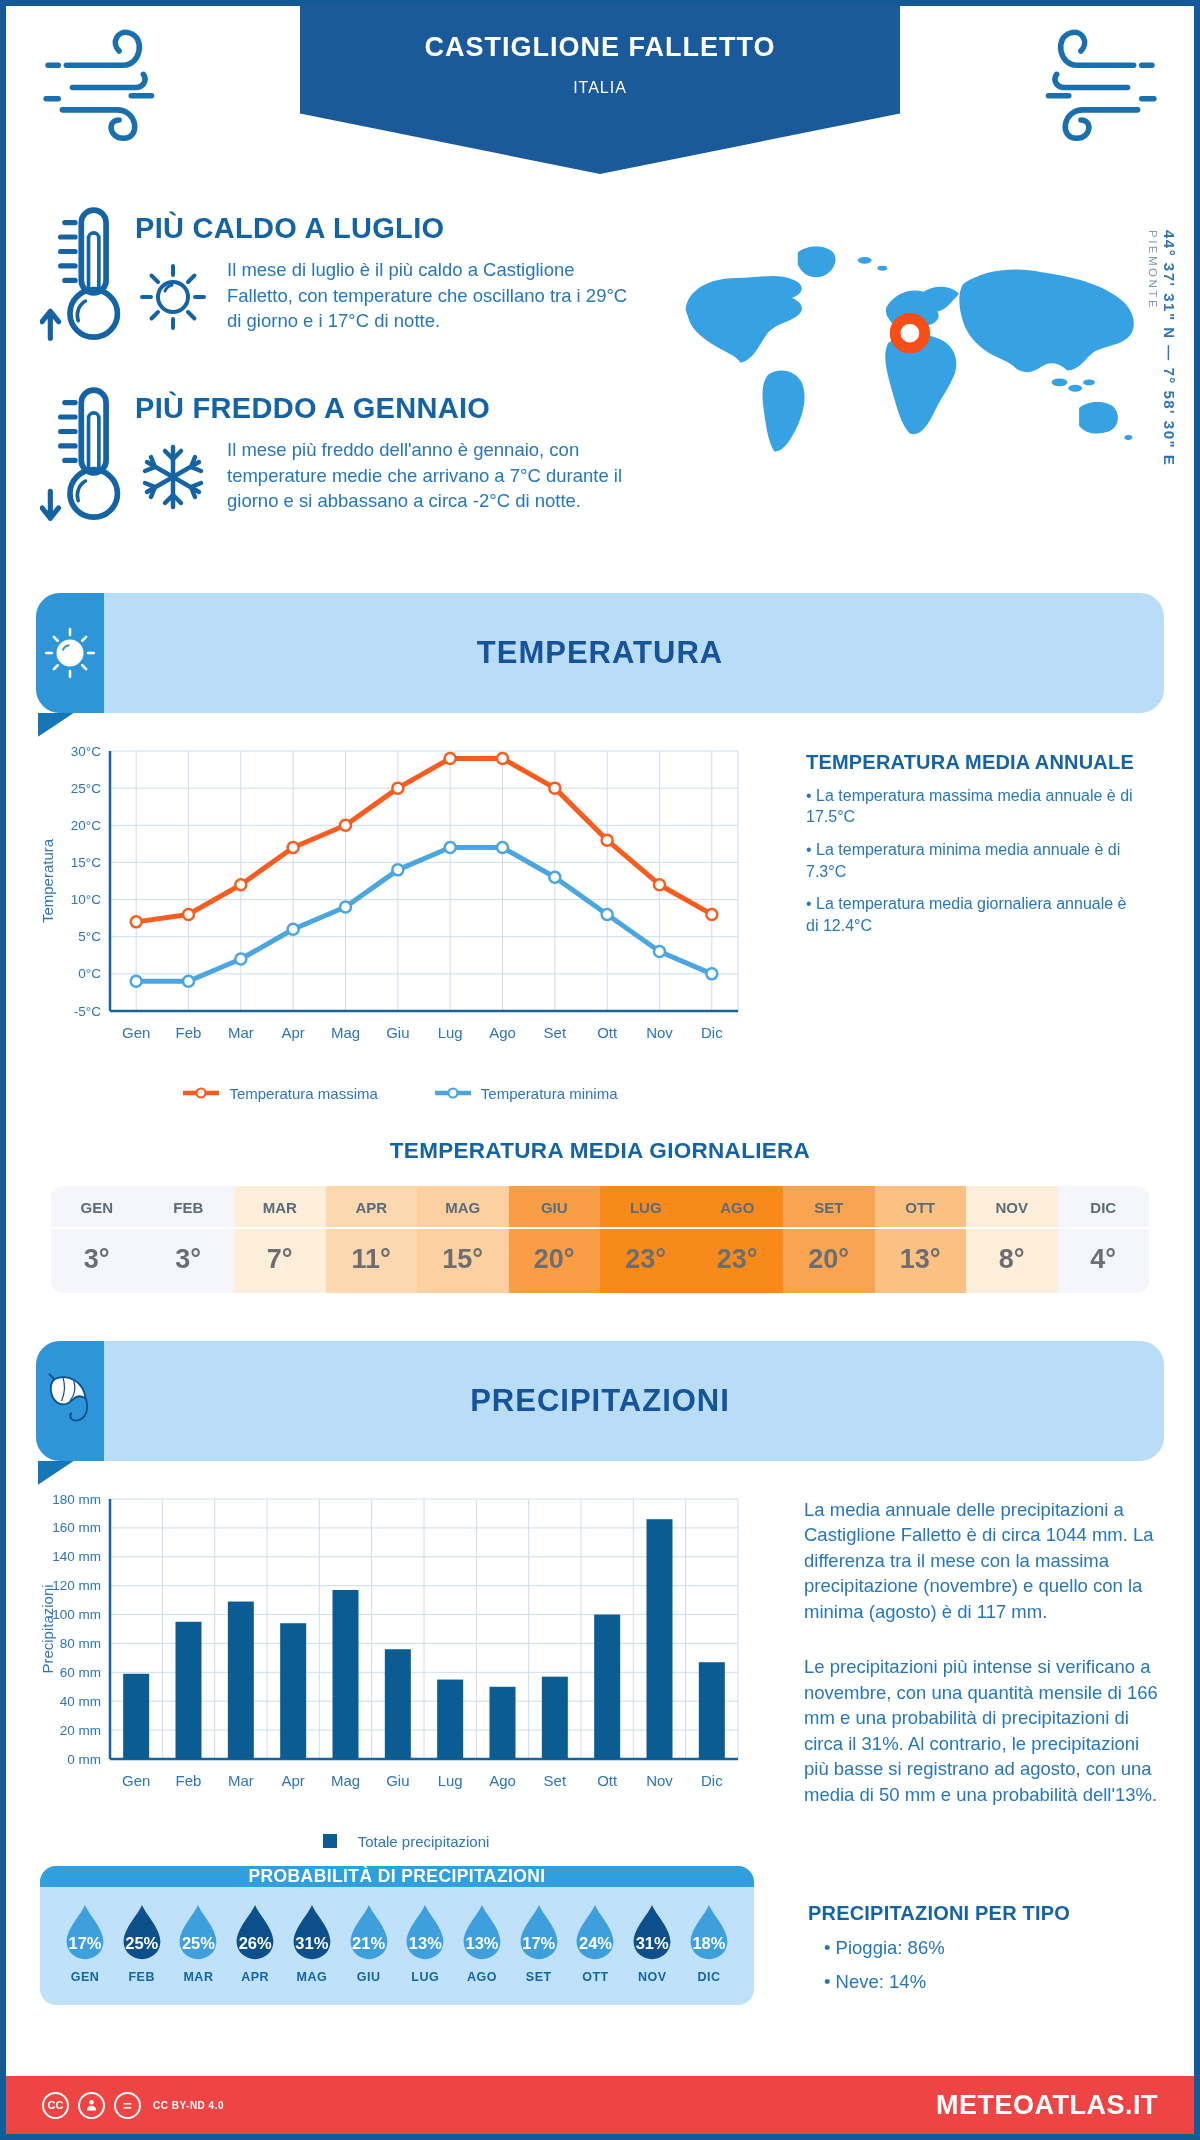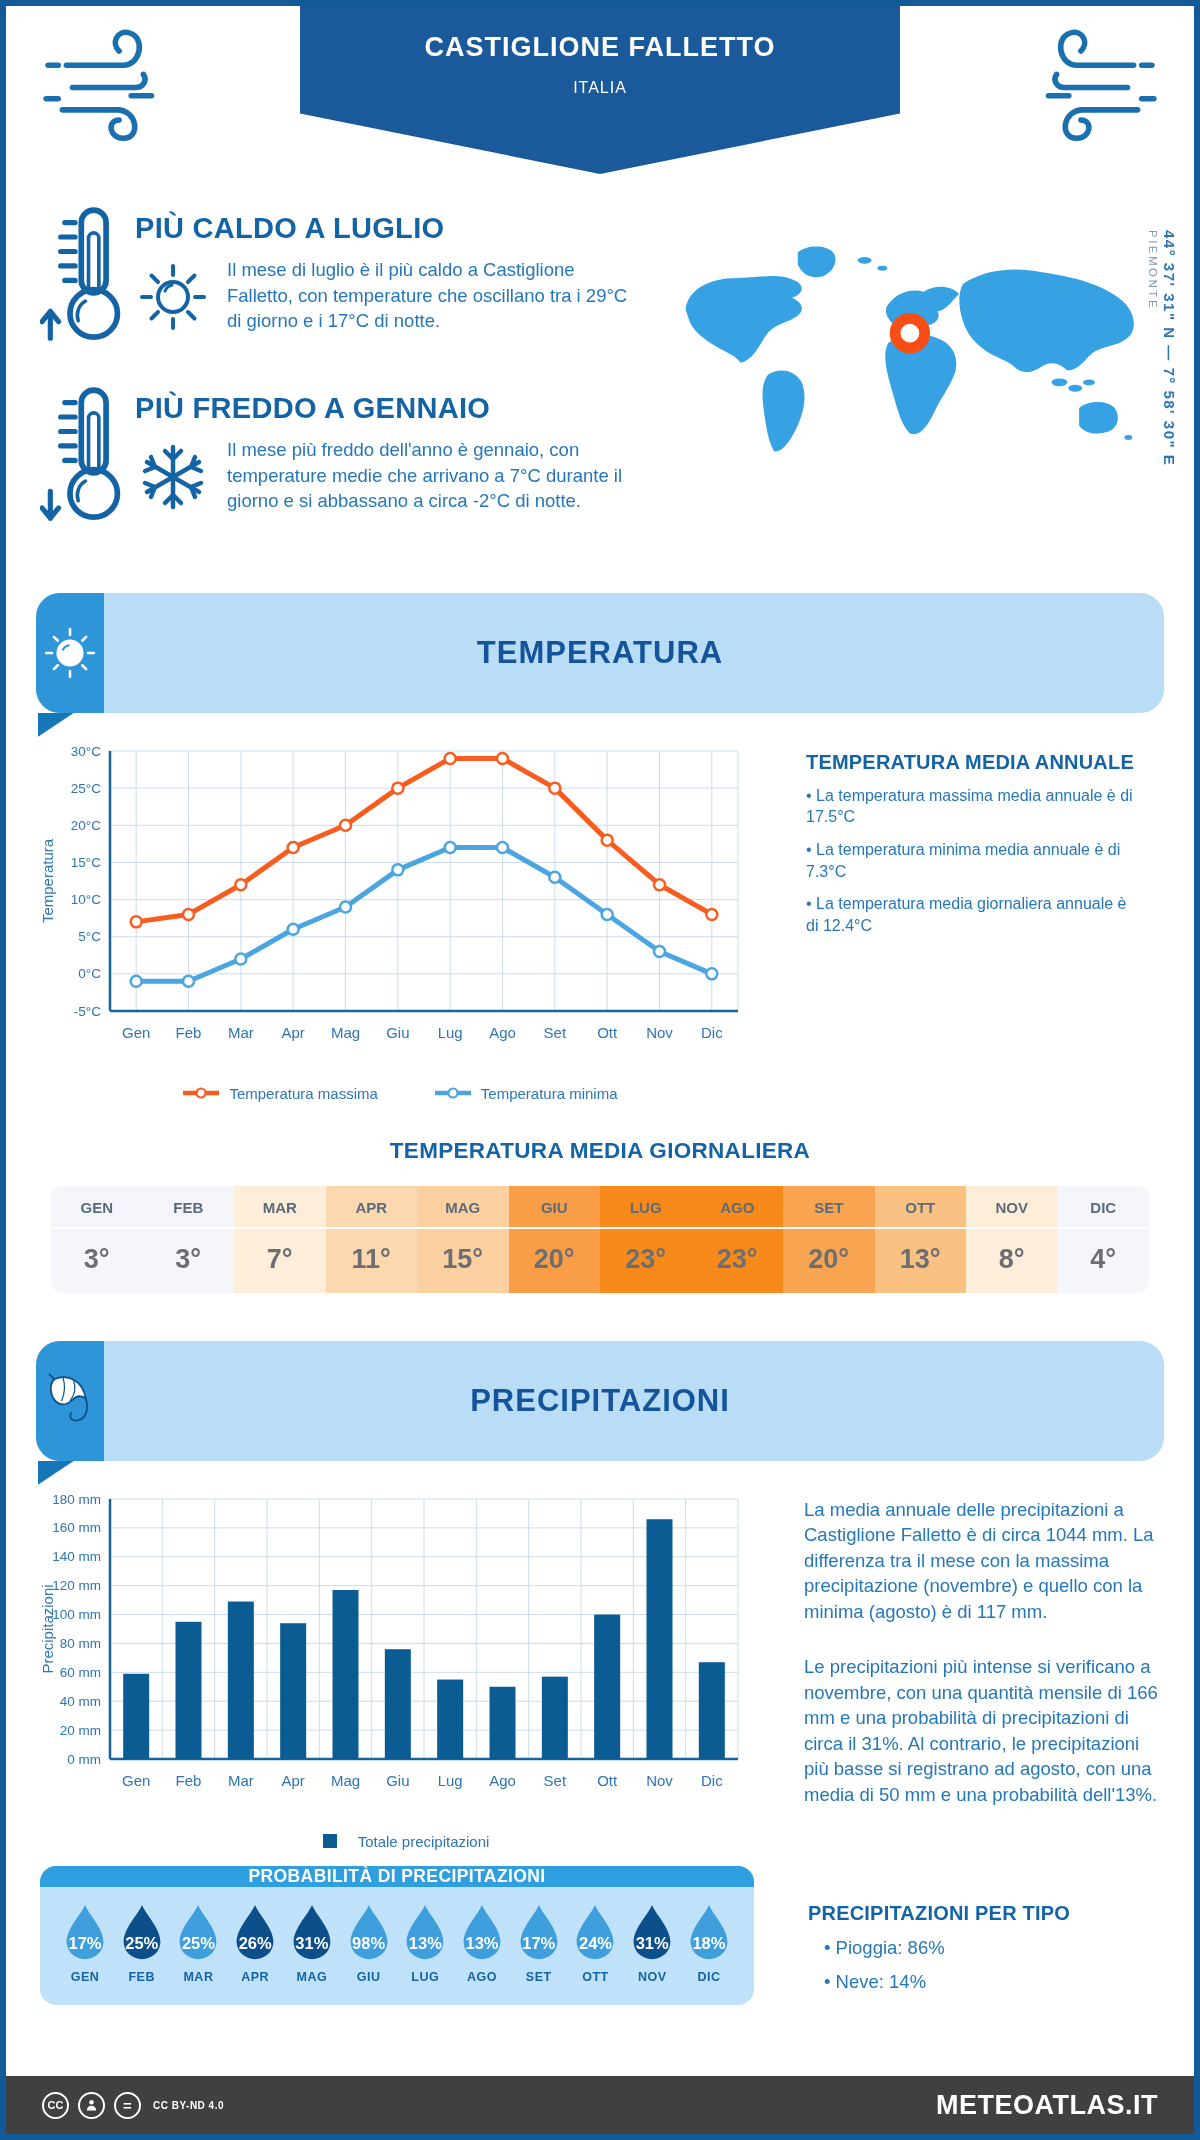--- a/index.html
+++ b/index.html
@@ -60,21 +60,21 @@
   .prob-title{background:#2f9fe0;color:#fff;text-align:center;font-weight:bold;font-size:17.5px;
               padding:0 0;letter-spacing:0.4px;}
   .drops{display:flex;justify-content:space-between;padding:16px 20px 14px;}
   .drop{width:50px;text-align:center;position:relative;}
   .drop svg{width:46px;height:62px;display:block;margin:0 auto;}
   .drop .pct{position:absolute;top:31px;left:0;right:0;color:#fff;font-weight:bold;font-size:16.5px;}
   .drop .mon{margin-top:5px;color:#1464a5;font-weight:bold;font-size:12.5px;letter-spacing:0.5px;}
   .types{padding:36px 0 0 54px;}
   .types p{color:#2577bb;font-size:18.5px;margin:12px 16px;}
   
-  .footer{position:absolute;left:0;right:0;bottom:0;height:58px;background:#404040;display:flex;
+  .footer{position:absolute;left:0;right:0;bottom:0;height:58px;background:#ef4444;display:flex;
           align-items:center;padding:0 36px;color:#fff;box-sizing:border-box;}
   .cc-group{display:flex;align-items:center;gap:9px;}
   .cc-circle{width:27px;height:27px;border-radius:50%;border:2px solid #fff;display:flex;
              align-items:center;justify-content:center;font-size:11px;font-weight:bold;box-sizing:border-box;}
   .license{margin-left:12px;font-weight:bold;font-size:10px;letter-spacing:0.5px;}
   .brand{margin-left:auto;font-weight:bold;font-size:27px;letter-spacing:0.5px;}
 </style>
 </head>
 <body>
 
@@ -484,21 +484,21 @@
             <svg viewBox="0 0 46 64">
               <path d="M23 2 C19 12 4 26 4 40 a19 18 0 0 0 38 0 C42 26 27 12 23 2 Z" fill="#0d4f8a"></path>
             </svg>
             <div class="pct">31%</div>
             <div class="mon">MAG</div>
           </div>
           <div class="drop">
             <svg viewBox="0 0 46 64">
               <path d="M23 2 C19 12 4 26 4 40 a19 18 0 0 0 38 0 C42 26 27 12 23 2 Z" fill="#3f9fdc"></path>
             </svg>
-            <div class="pct">98%</div>
+            <div class="pct">21%</div>
             <div class="mon">GIU</div>
           </div>
           <div class="drop">
             <svg viewBox="0 0 46 64">
               <path d="M23 2 C19 12 4 26 4 40 a19 18 0 0 0 38 0 C42 26 27 12 23 2 Z" fill="#3f9fdc"></path>
             </svg>
             <div class="pct">13%</div>
             <div class="mon">LUG</div>
           </div>
           <div class="drop">

